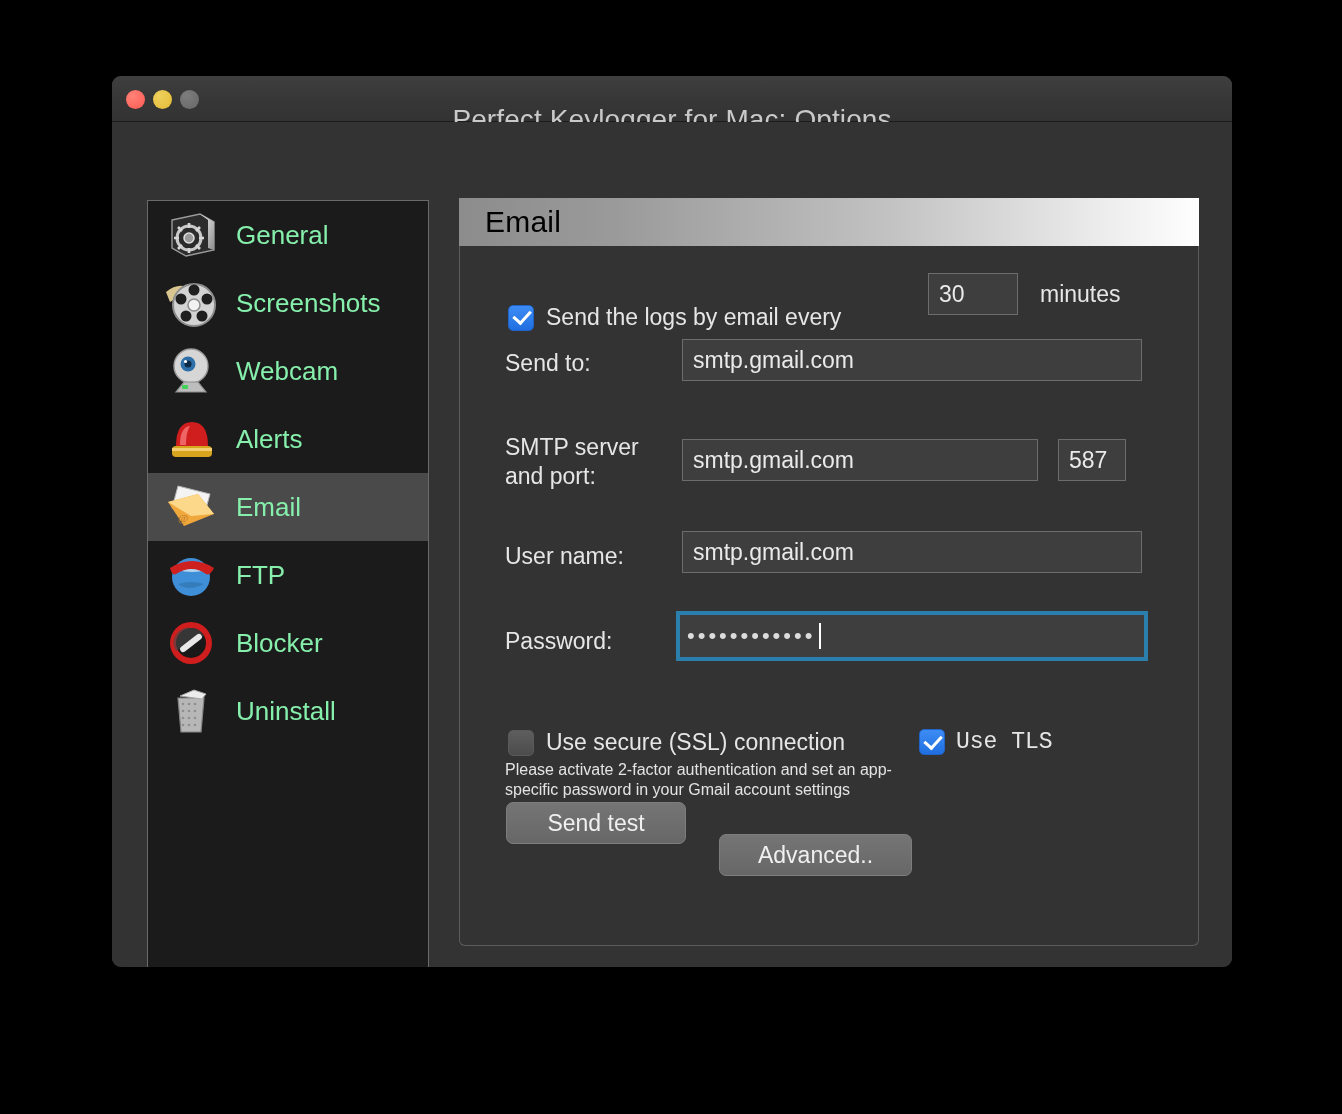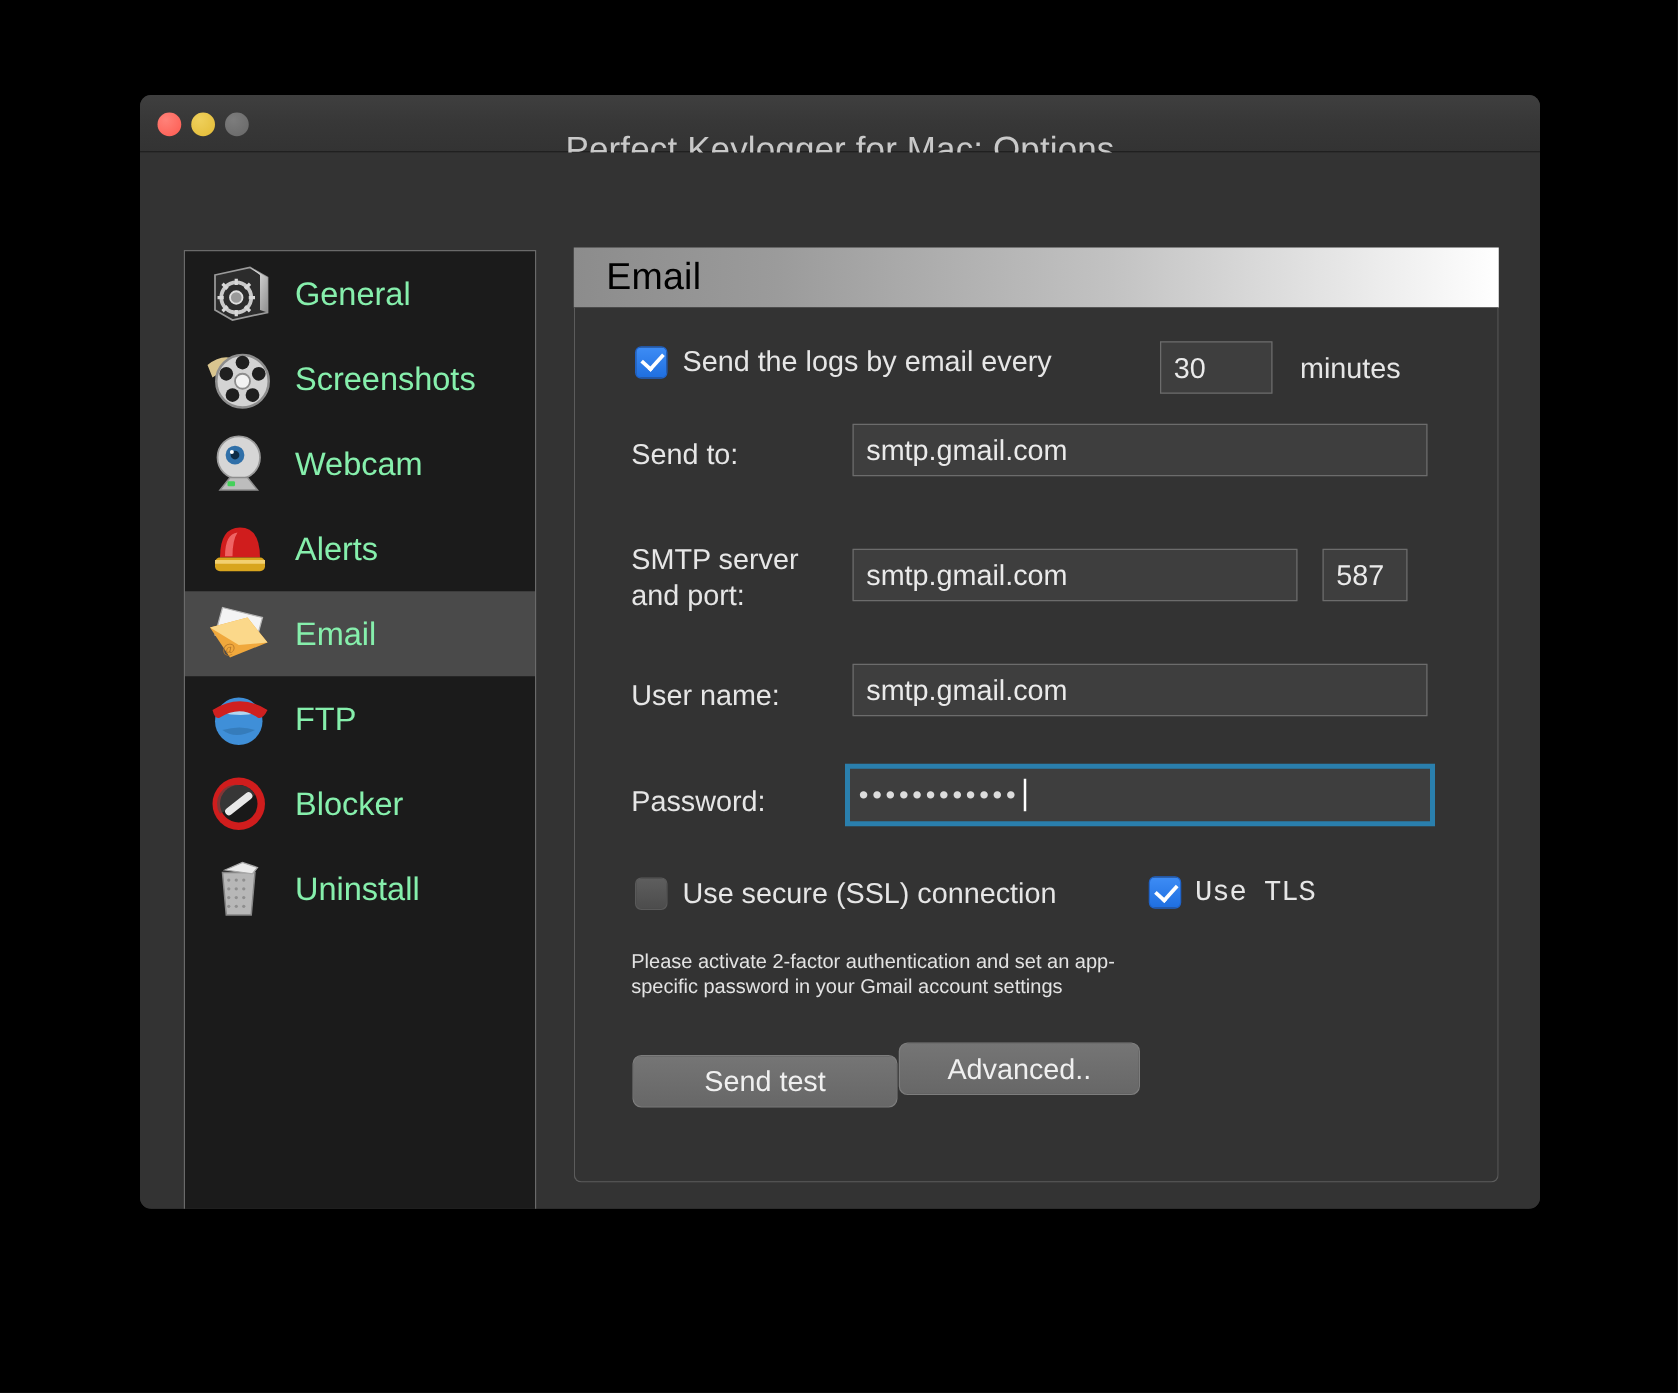--- a/index.html
+++ b/index.html
@@ -132,21 +132,21 @@
   #panel-body {
     height: 700px;
     background: #333333;
     border: 1px solid #5c5c5c;
     border-top: none;
     border-radius: 0 0 6px 6px;
     position: relative;
   }
 
   
-  .row { position: absolute; display: flex; align-items: center; }
+  .row { position: absolute; display: flex; align-items: center; margin-top: 28px; }
 
   .label {
     font-size: 23px;
     color: #e6e6e6;
     user-select: none;
   }
 
   .checkbox {
     width: 26px; height: 26px;
     border-radius: 5px;
@@ -429,21 +429,21 @@
         <div class="row" style="left:459px; top:455px;">
           <span class="checkbox on"></span>
           <span class="label" style="margin-left:11px;font-family:Liberation Mono, monospace;">Use TLS</span>
         </div>
 
         <div class="hint" style="left:45px; top:514px;">
           <div>Please activate 2-factor authentication and set an app-</div>
           <div>specific password in your Gmail account settings</div>
         </div>
 
-        <div class="btn" style="position:absolute; left:46px; top:598px; width:212px;">
+        <div class="btn" style="position:absolute; left:46px; top:556px; width:180px;">
           <span>Send test</span>
         </div>
         <div class="btn" style="position:absolute; left:259px; top:588px; width:193px;">
           <span>Advanced..</span>
         </div>
 
       </div>
     </div>
 
   </div>

